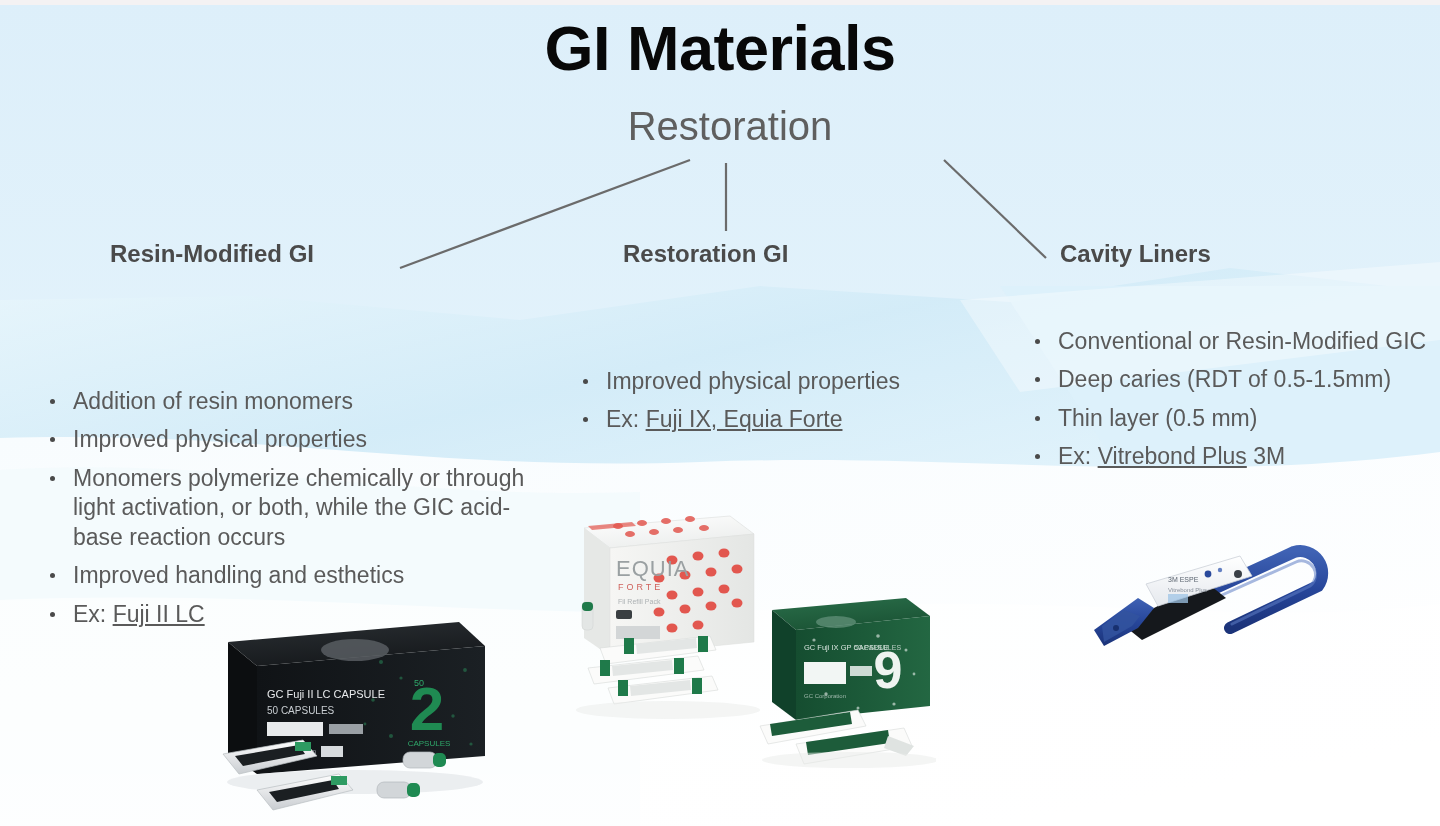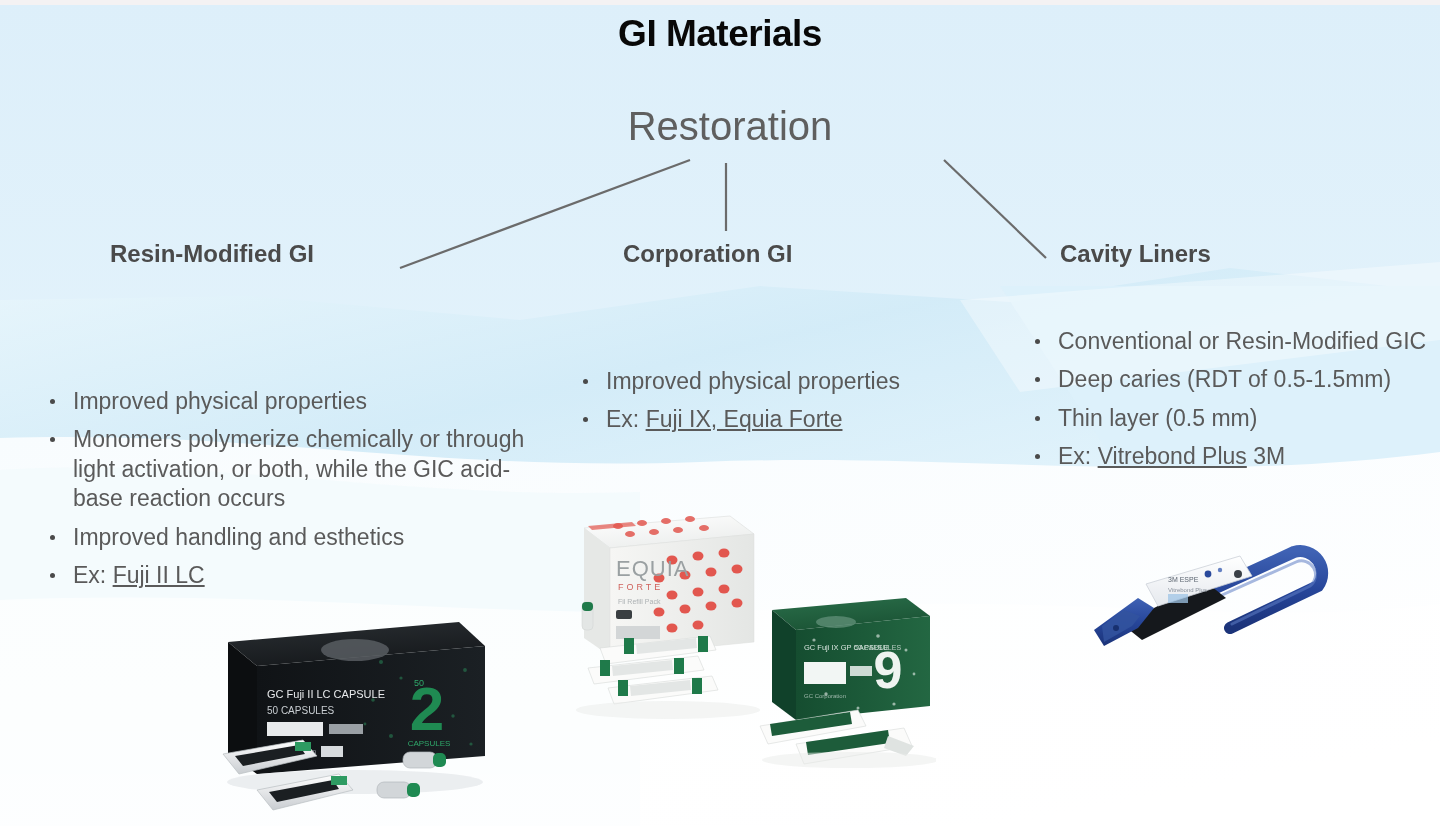--- a/index.html
+++ b/index.html
@@ -40,21 +40,21 @@
     pointer-events: none;
   }
 
   
   .title {
     position: absolute;
     left: 0;
     top: 14px;
     width: 1440px;
     text-align: center;
-    font-size: 37px;
+    font-size: 63px;
     font-weight: bold;
     color: #080808;
     letter-spacing: -0.5px;
     line-height: 1.1;
   }
   .subtitle {
     position: absolute;
     left: 10px;
     top: 104px;
     width: 1440px;
@@ -176,20 +176,21 @@
 
   <svg class="connectors" viewBox="0 0 1440 826" preserveAspectRatio="none">
     <line x1="690" y1="160" x2="400" y2="268" stroke="#6b6b6b" stroke-width="2.2"></line>
     <line x1="726" y1="163" x2="726" y2="231" stroke="#6b6b6b" stroke-width="2.2"></line>
     <line x1="944" y1="160" x2="1046" y2="258" stroke="#6b6b6b" stroke-width="2.2"></line>
   </svg>
 
   <div class="col-head c0">Resin-Modified GI</div>
 
   <ul class="bullets c0">
+    <li>Addition of resin monomers</li>
     <li>Improved physical properties</li>
     <li>Monomers polymerize chemically or through light activation, or both, while the GIC acid-base reaction occurs</li>
     <li>Improved handling and esthetics</li>
     <li><span>Ex: </span><span class="u">Fuji II LC</span><span></span></li>
   </ul>
 
   <svg class="photo photo-a" viewBox="0 0 300 222" preserveAspectRatio="none">
     <defs>
       <linearGradient id="blkTop" x1="0" y1="0" x2="0.4" y2="1">
         <stop offset="0%" stop-color="#2a2f33"></stop>
@@ -251,21 +252,21 @@
     <g>
       <rect x="198" y="148" width="34" height="16" rx="7" fill="#d2d6d9" stroke="#b3b8bc" stroke-width="0.7"></rect>
       <rect x="228" y="149" width="13" height="14" rx="5" fill="#1f8a52"></rect>
     </g>
     <g>
       <rect x="172" y="178" width="34" height="16" rx="7" fill="#d2d6d9" stroke="#b3b8bc" stroke-width="0.7"></rect>
       <rect x="202" y="179" width="13" height="14" rx="5" fill="#1f8a52"></rect>
     </g>
   </svg>
 
-  <div class="col-head c1">Corporation GI</div>
+  <div class="col-head c1">Restoration GI</div>
 
   <ul class="bullets c1">
     <li>Improved physical properties</li>
     <li><span>Ex: </span><span class="u">Fuji IX, Equia Forte</span><span></span></li>
   </ul>
 
   <svg class="photo photo-b" viewBox="0 0 378 270" preserveAspectRatio="none">
     <defs>
       <linearGradient id="whTop" x1="0" y1="0" x2="0.5" y2="1">
         <stop offset="0%" stop-color="#ffffff"></stop>

